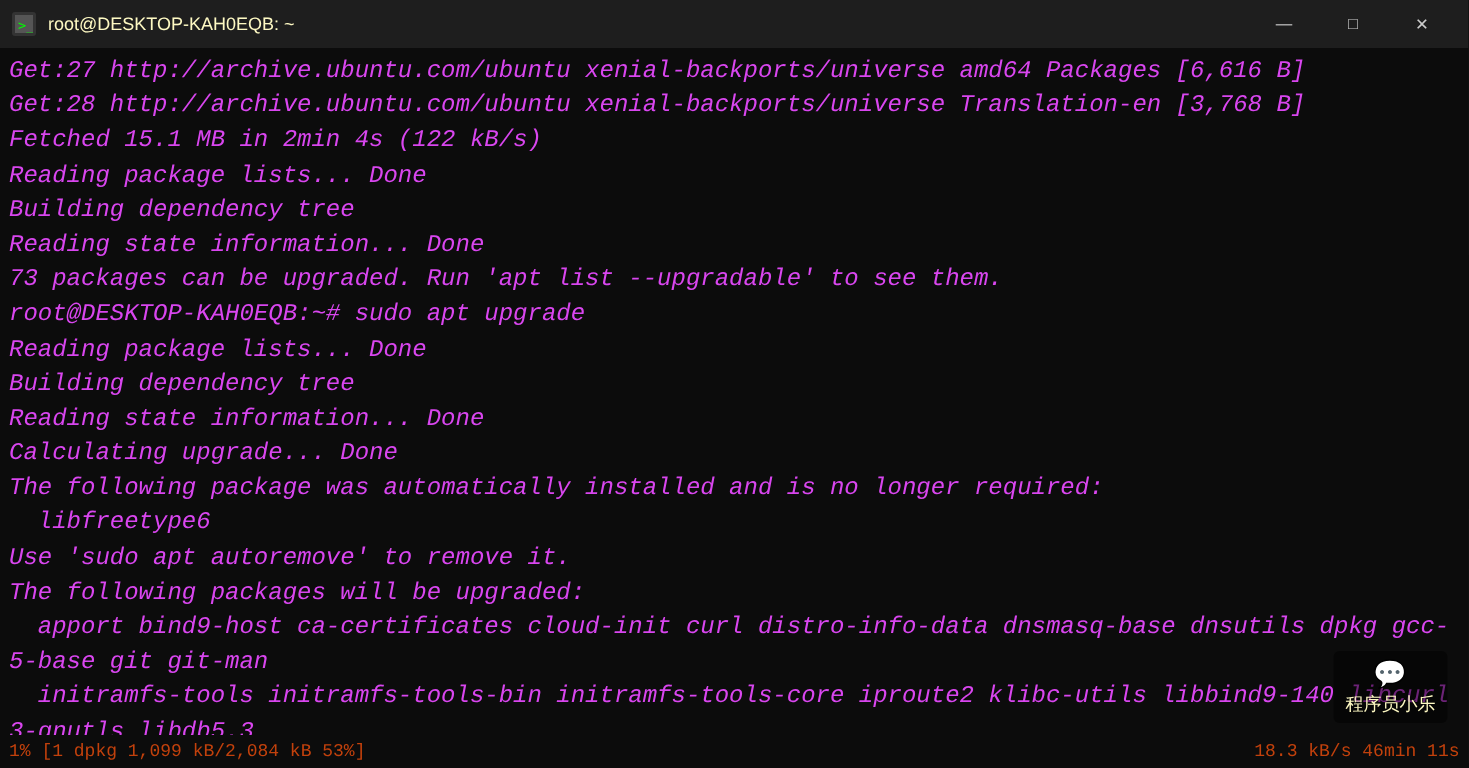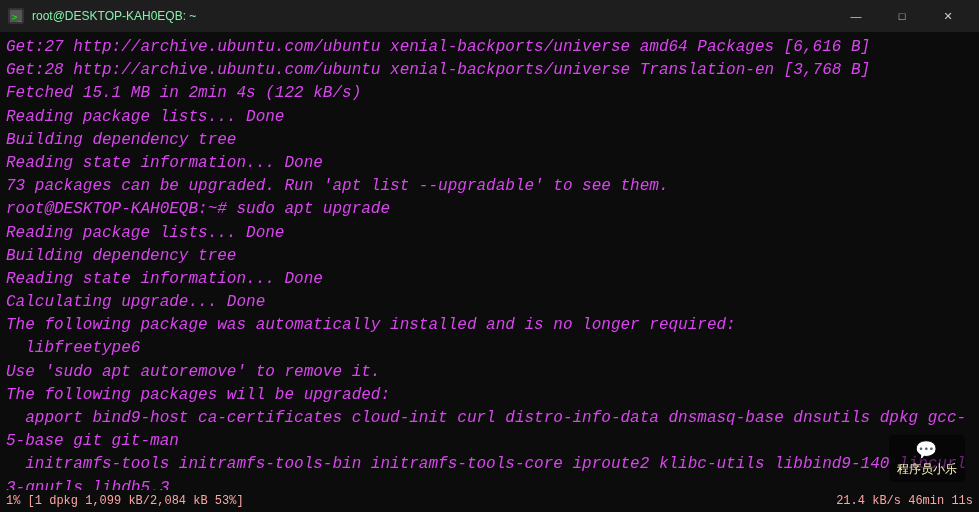--- a/index.html
+++ b/index.html
@@ -39,21 +39,21 @@
       width: 16px;
       height: 16px;
       background: #333;
       border-radius: 2px;
       display: flex;
       align-items: center;
       justify-content: center;
     }
 
     .title-bar-title {
-      color: #86efac;
+      color: #fef9c3;
       font-size: 12px;
       font-family: 'Segoe UI', Arial, sans-serif;
     }
 
     .title-bar-controls {
       display: flex;
       gap: 0;
     }
 
     .title-btn {
@@ -84,21 +84,21 @@
     }
 
     .status-bar {
       height: 22px;
       background: #0c0c0c;
       display: flex;
       align-items: center;
       justify-content: flex-start;
       padding: 0 6px;
       flex-shrink: 0;
-      color: #fca5a5;
+      color: #c2410c;
       font-size: 12px;
     }
 
     .status-left {
       flex: 1;
     }
 
     .watermark {
       position: absolute;
       bottom: 30px;
@@ -169,20 +169,20 @@
   python3.5-minimal resolvconf rsync snapd systemd systemd-sysv tzdata ubuntu-core-launcher ubuntu-minimal
   ubuntu-release-upgrader-core ubuntu-standard udev unattended-upgrades update-manager-core vlan wget xfsprogs
 73 upgraded, 0 newly installed, 0 to remove and 0 not upgraded.
 Need to get 60.5 MB of archives.
 After this operation, 8,997 kB of additional disk space will be used.
 Do you want to continue? [Y/n] y
 Get:1 http://archive.ubuntu.com/ubuntu xenial-updates/main amd64 dpkg amd64 1.18.4ubuntu1.3 [2,084 kB]</div>
 
   <div class="status-bar">
     <span class="status-left">1% [1 dpkg 1,099 kB/2,084 kB 53%]</span>
-    <span>21.4 kB/s 46min 11s</span>
+    <span>18.3 kB/s 46min 11s</span>
   </div>
 </div>
 
 <div class="watermark">
   <span class="watermark-icon">💬</span>
   <span class="watermark-text">程序员小乐</span>
 </div>
 
 </body></html>

